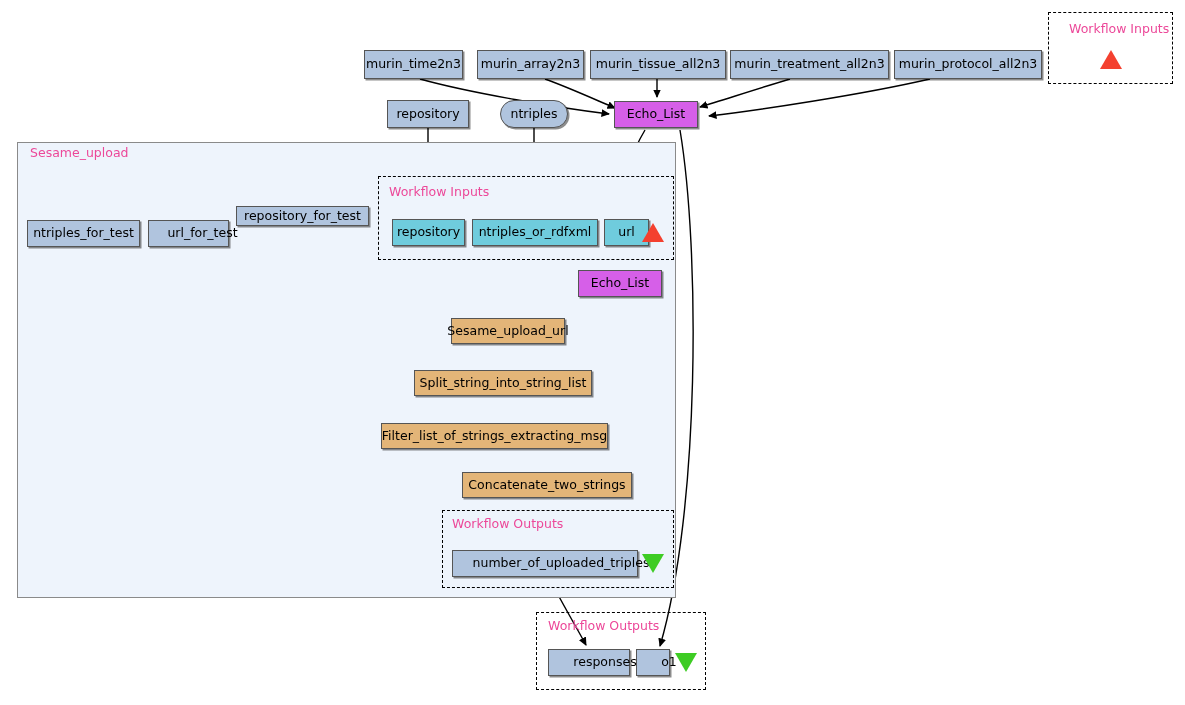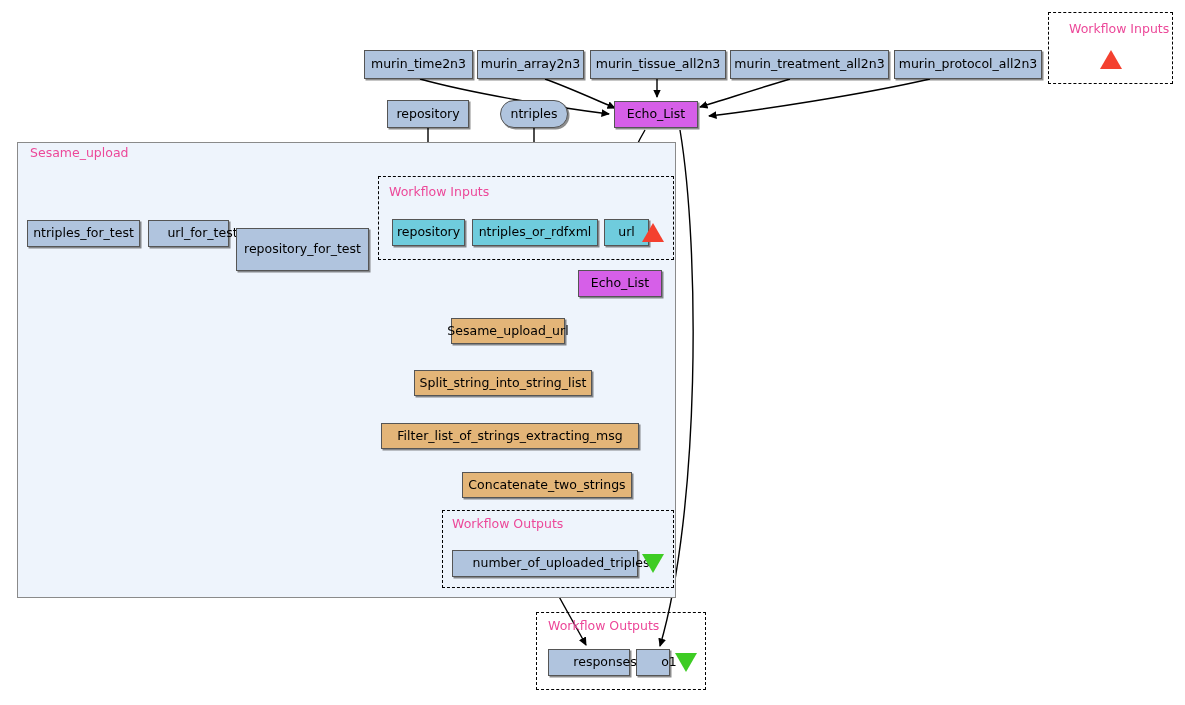--- a/index.html
+++ b/index.html
@@ -123,21 +123,21 @@
       <path d="M502,393 L499,422"></path>
 
       <path d="M502,447 C512,458 524,467 531,472"></path>
 
       <path d="M545,498 L545,549"></path>
 
       <path d="M548,576 C563,605 578,630 586,645"></path>
     </g>
   </svg>
 
-  <div class="node inputnode" style="left:364px;top:50px;width:109px;height:29px;">
+  <div class="node inputnode" style="left:364px;top:50px;width:99px;height:29px;">
     <span>murin_time2n3</span>
   </div>
   <div class="node inputnode" style="left:477px;top:50px;width:107px;height:29px;">
     <span>murin_array2n3</span>
   </div>
   <div class="node inputnode" style="left:590px;top:50px;width:136px;height:29px;">
     <span>murin_tissue_all2n3</span>
   </div>
   <div class="node inputnode" style="left:730px;top:50px;width:159px;height:29px;">
     <span>murin_treatment_all2n3</span>
@@ -162,21 +162,21 @@
 
   <div class="group" style="left:17px;top:142px;width:659px;height:456px;"></div>
   <div class="grouplabel" style="left:30px;top:147px;">Sesame_upload</div>
 
   <div class="node inputnode" style="left:27px;top:220px;width:113px;height:27px;">
     <span>ntriples_for_test</span>
   </div>
   <div class="node inputnode" style="left:148px;top:220px;width:81px;height:27px;padding-left:28px;">
     <span>url_for_test</span>
   </div>
-  <div class="node inputnode" style="left:236px;top:228px;width:133px;height:43px;text-align:right;">
+  <div class="node inputnode" style="left:236px;top:206px;width:133px;height:20px;text-align:right;">
     <span>repository_for_test</span>
   </div>
 
   <div class="dashgroup" style="left:378px;top:176px;width:296px;height:84px;"></div>
   <div class="grouplabel" style="left:389px;top:186px;">Workflow Inputs</div>
 
   <div class="node cyannode" style="left:392px;top:219px;width:73px;height:27px;">
     <span>repository</span>
   </div>
   <div class="node cyannode" style="left:472px;top:219px;width:126px;height:27px;">
@@ -190,21 +190,21 @@
   <div class="node echonode" style="left:578px;top:270px;width:84px;height:27px;">
     <span>Echo_List</span>
   </div>
 
   <div class="node processnode" style="left:451px;top:318px;width:114px;height:26px;">
     <span>Sesame_upload_url</span>
   </div>
   <div class="node processnode" style="left:414px;top:370px;width:178px;height:26px;">
     <span>Split_string_into_string_list</span>
   </div>
-  <div class="node processnode" style="left:381px;top:423px;width:258px;height:26px;">
+  <div class="node processnode" style="left:381px;top:423px;width:227px;height:26px;">
     <span>Filter_list_of_strings_extracting_msg</span>
   </div>
   <div class="node processnode" style="left:462px;top:472px;width:170px;height:26px;">
     <span>Concatenate_two_strings</span>
   </div>
 
   <div class="dashgroup" style="left:442px;top:510px;width:232px;height:78px;"></div>
   <div class="grouplabel" style="left:452px;top:518px;">Workflow Outputs</div>
   <div class="node outputnode" style="left:452px;top:550px;width:186px;height:27px;">
     <span>number_of_uploaded_triples</span>

